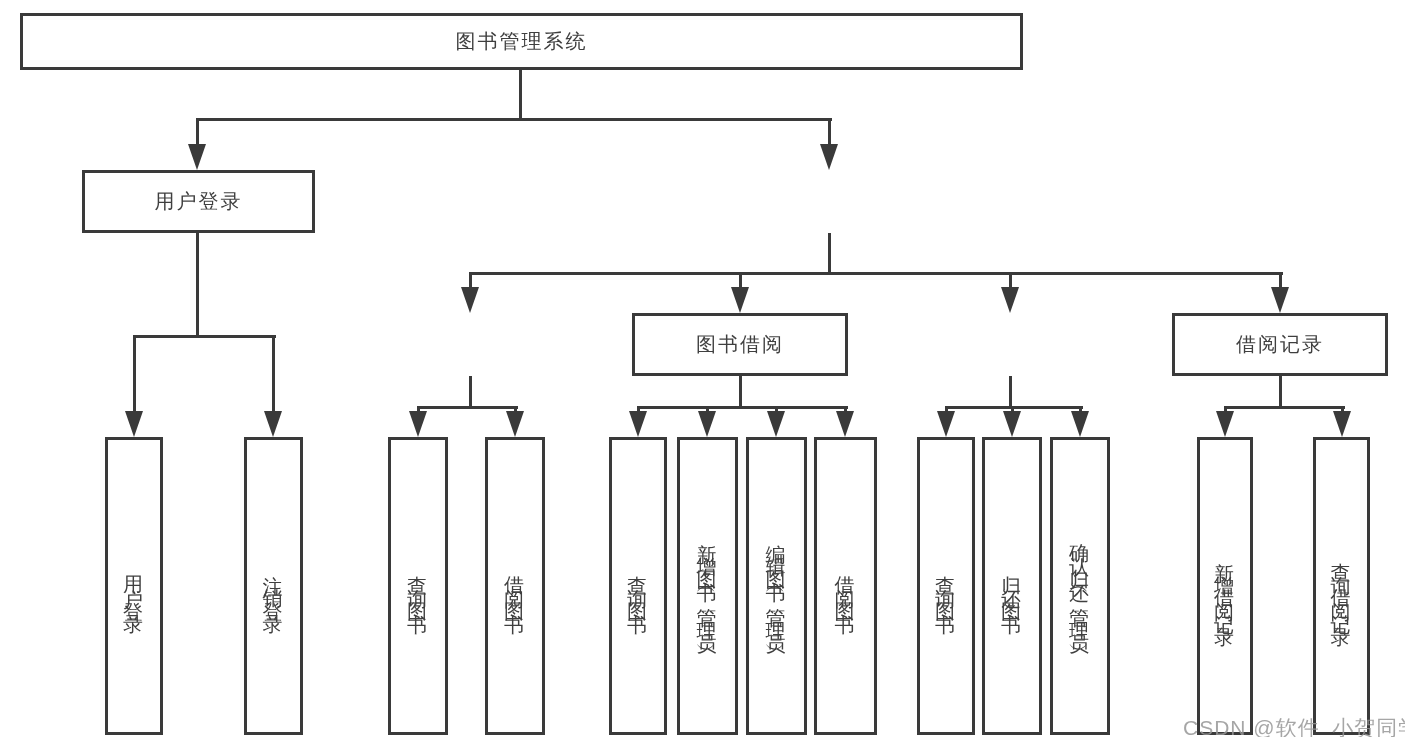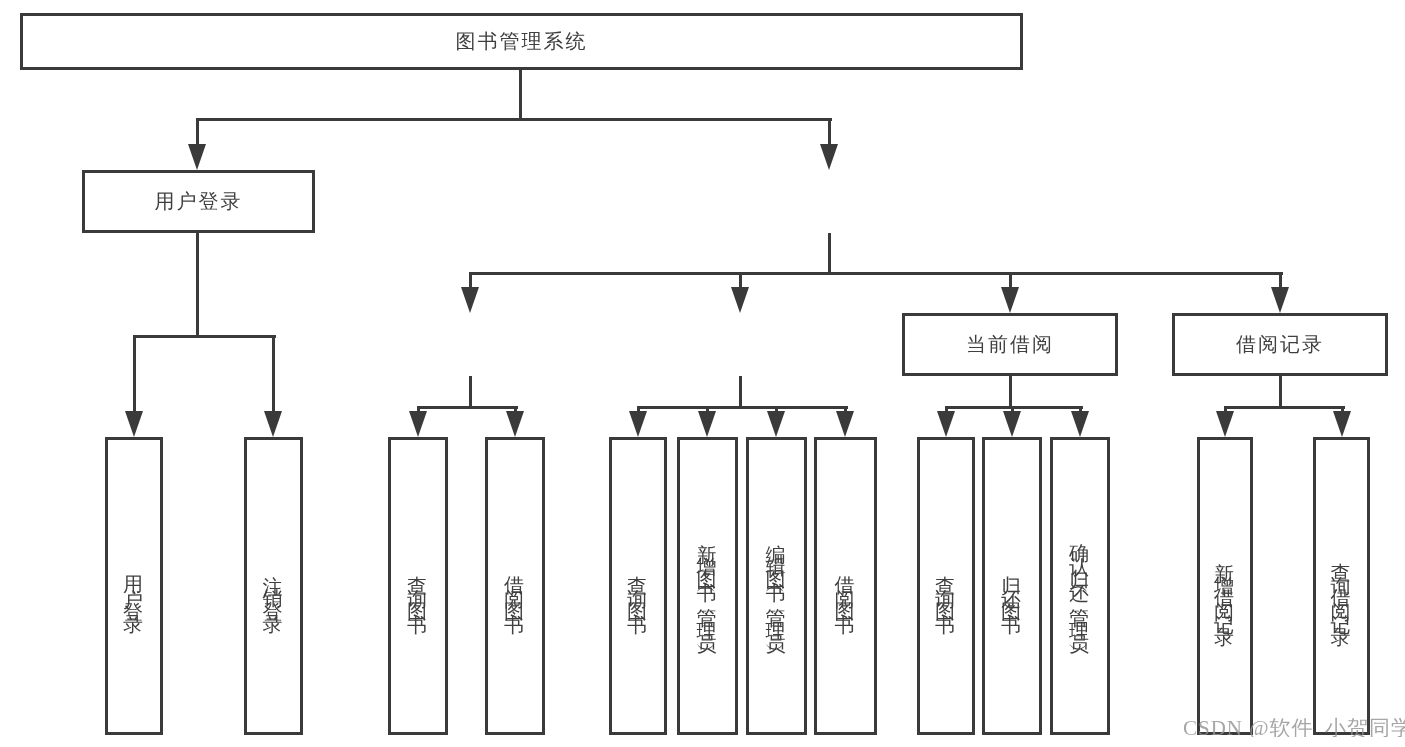--- a/index.html
+++ b/index.html
@@ -1,21 +1,21 @@
 <!DOCTYPE html>
 <html><head>
 <meta charset="utf-8">
 <style>
   html, body { margin: 0; padding: 0; background: #ffffff; }
   .canvas {
     position: relative;
     width: 1405px;
     height: 737px;
     background: #ffffff;
-    font-family: Liberation Serif, serif;
+    font-family: Liberation Sans, sans-serif;
     overflow: hidden;
   }
   .node {
     position: absolute;
     box-sizing: border-box;
     border: 3px solid #3a3a3a;
     background: #ffffff;
     display: flex;
     align-items: center;
     justify-content: center;
@@ -92,22 +92,22 @@
   <div class="hline" style="left:469px; top:272px; width:814px;"></div>
   <div class="vline" style="left:469px;  top:272px; height:15px;"></div>
   <div class="arrow" style="left:461px;  top:287px;"></div>
   <div class="vline" style="left:739px;  top:272px; height:15px;"></div>
   <div class="arrow" style="left:731px;  top:287px;"></div>
   <div class="vline" style="left:1009px; top:272px; height:15px;"></div>
   <div class="arrow" style="left:1001px; top:287px;"></div>
   <div class="vline" style="left:1279px; top:272px; height:15px;"></div>
   <div class="arrow" style="left:1271px; top:287px;"></div>
 
-  <div class="node" style="left:902px; top:313px; width:216px; height:63px;">
-    <span class="lbl">当前借阅</span>
+  <div class="node" style="left:632px; top:313px; width:216px; height:63px;">
+    <span class="lbl">图书借阅</span>
   </div>
   <div class="node" style="left:1172px; top:313px; width:216px; height:63px;">
     <span class="lbl">借阅记录</span>
   </div>
 
   <div class="vline" style="left:469px; top:376px; height:30px;"></div>
   <div class="hline" style="left:417px; top:406px; width:101px;"></div>
   <div class="vline" style="left:417px; top:406px; height:7px;"></div>
   <div class="arrow" style="left:409px; top:411px;"></div>
   <div class="vline" style="left:514px; top:406px; height:7px;"></div>

